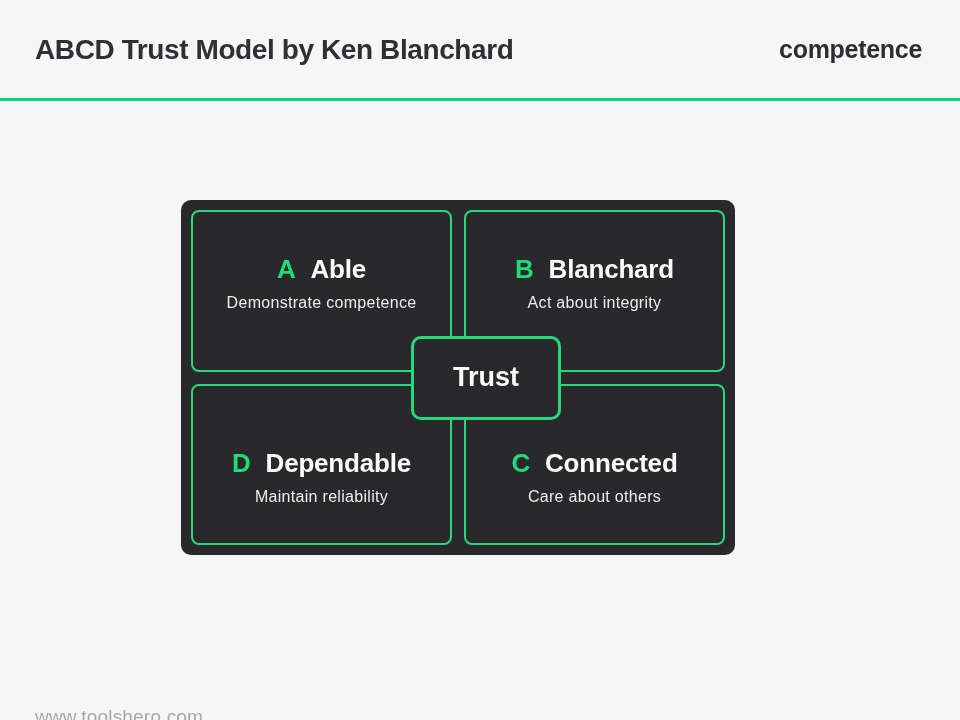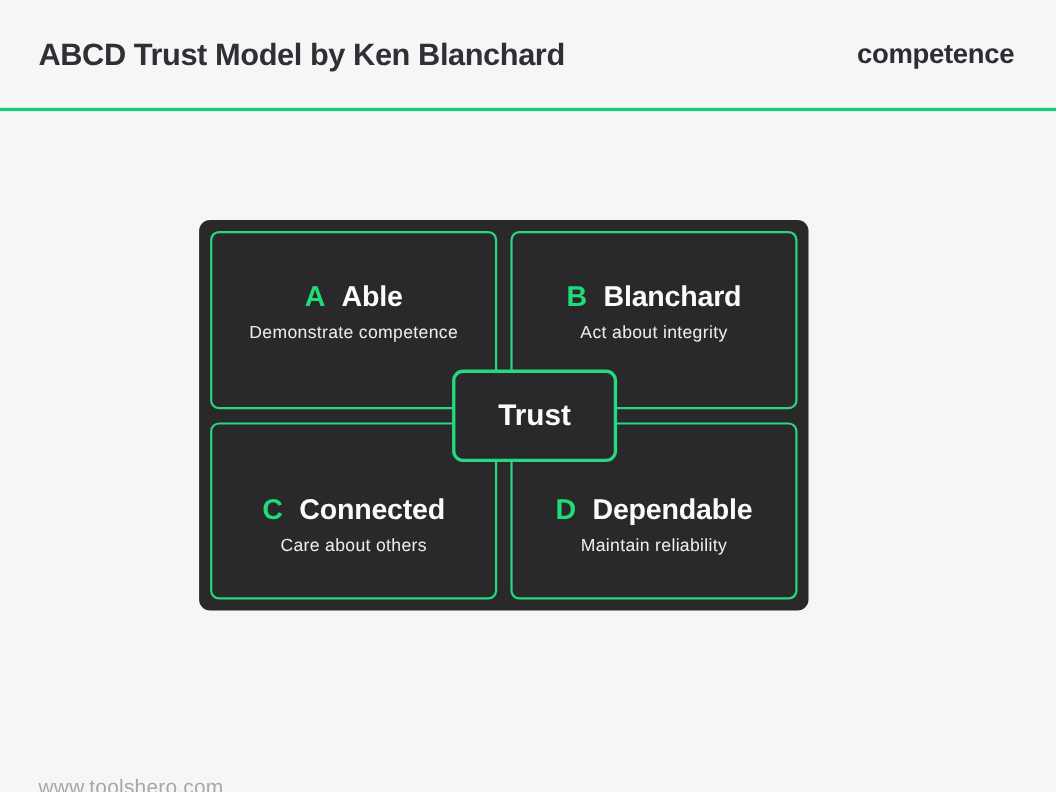--- a/index.html
+++ b/index.html
@@ -131,30 +131,30 @@
 
   <div class="quad top">
     <div class="qtitle">
       <span class="qletter">B</span><span class="qword">Blanchard</span>
     </div>
     <div class="qdesc">Act about integrity</div>
   </div>
 
   <div class="quad bottom">
     <div class="qtitle">
-      <span class="qletter">C</span><span class="qword">Connected</span>
+      <span class="qletter">D</span><span class="qword">Dependable</span>
     </div>
-    <div class="qdesc">Care about others</div>
+    <div class="qdesc">Maintain reliability</div>
   </div>
 
   <div class="quad bottom">
     <div class="qtitle">
-      <span class="qletter">D</span><span class="qword">Dependable</span>
+      <span class="qletter">C</span><span class="qword">Connected</span>
     </div>
-    <div class="qdesc">Maintain reliability</div>
+    <div class="qdesc">Care about others</div>
   </div>
 
   <div class="trust">
     <span>Trust</span>
   </div>
 </div>
 
 <div class="footer-url">www.toolshero.com</div>
 
 </body></html>

